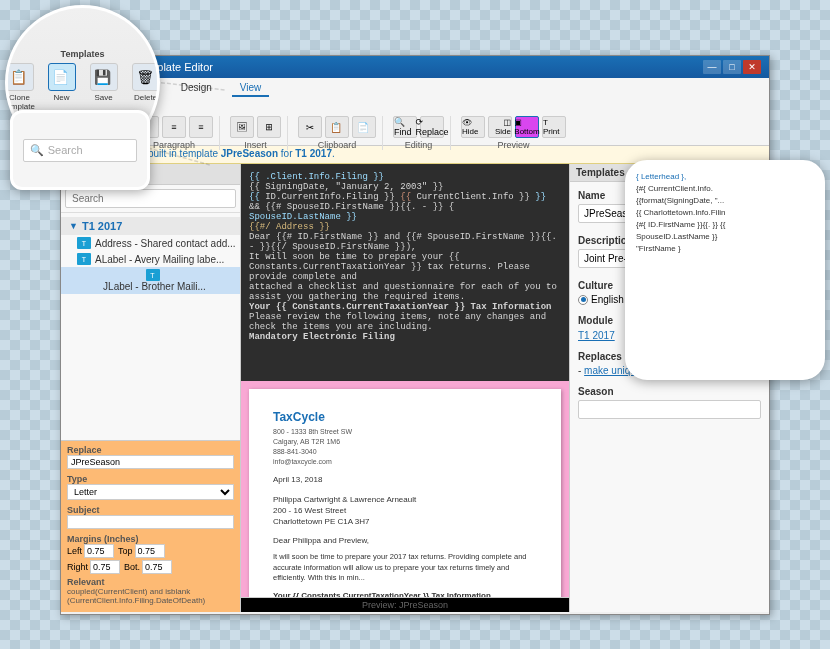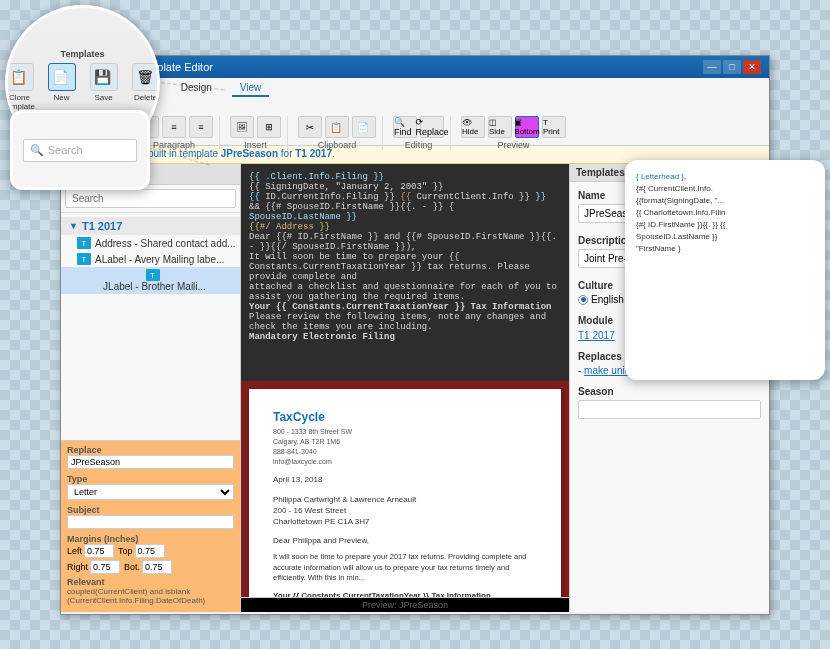--- a/index.html
+++ b/index.html
@@ -266,21 +266,21 @@
       flex-direction: column;
       background: #e8e8e8;
       overflow: hidden;
     }
 
     
     .doc-preview-area {
       flex: 1;
       overflow: auto;
       padding: 8px;
-      background: #7f1d1d;
+      background: #f9a8d4;
       display: flex;
       justify-content: center;
     }
     .doc-page {
       background: white;
       width: 340px;
       min-height: 440px;
       box-shadow: 1px 1px 4px rgba(0,0,0,0.3);
       padding: 20px 24px;
       font-size: 8px;
@@ -460,21 +460,21 @@
     }
     .zoom-search-icon { color: #888; margin-right: 4px; font-size: 11px; }
     .zoom-search-text { font-size: 11px; color: #aaa; }
 
     
     .zoom-right {
       top: 160px;
       right: 5px;
       width: 200px;
       height: 220px;
-      border-radius: 12px;
+      border-radius: 22px;
     }
     .zoom-right-content {
       width: 100%;
       height: 100%;
       background: white;
       padding: 8px;
       font-size: 8px;
       color: #333;
       line-height: 1.5;
       overflow: hidden;
@@ -606,21 +606,21 @@
         <div class="ribbon-group-icons">
           <div class="ribbon-icon" style="font-size:9px;">🔍 Find</div>
           <div class="ribbon-icon" style="font-size:9px;">⟳ Replace</div>
         </div>
         <div class="ribbon-label">Editing</div>
       </div>
 
       <div class="ribbon-group">
         <div class="ribbon-group-icons">
           <div class="ribbon-icon" style="font-size:8px;">👁 Hide</div>
-          <div class="ribbon-icon" style="font-size:8px;">◫ Side</div>
+          <div class="ribbon-icon" style="font-size:8px;text-align:right;">◫ Side</div>
           <div class="ribbon-icon active" style="font-size:8px; background:#d946ef;">▣ Bottom</div>
           <div class="ribbon-icon" style="font-size:8px;">T Print</div>
         </div>
         <div class="ribbon-label">Preview</div>
       </div>
     </div>
   </div>
 
   <div class="status-bar">
     <span>This replaces the built in template </span><span style="color:#1a6fb5; font-weight:600;">JPreSeason</span><span> for </span><span style="color:#1a6fb5; font-weight:600;">T1 2017</span><span>.</span>

